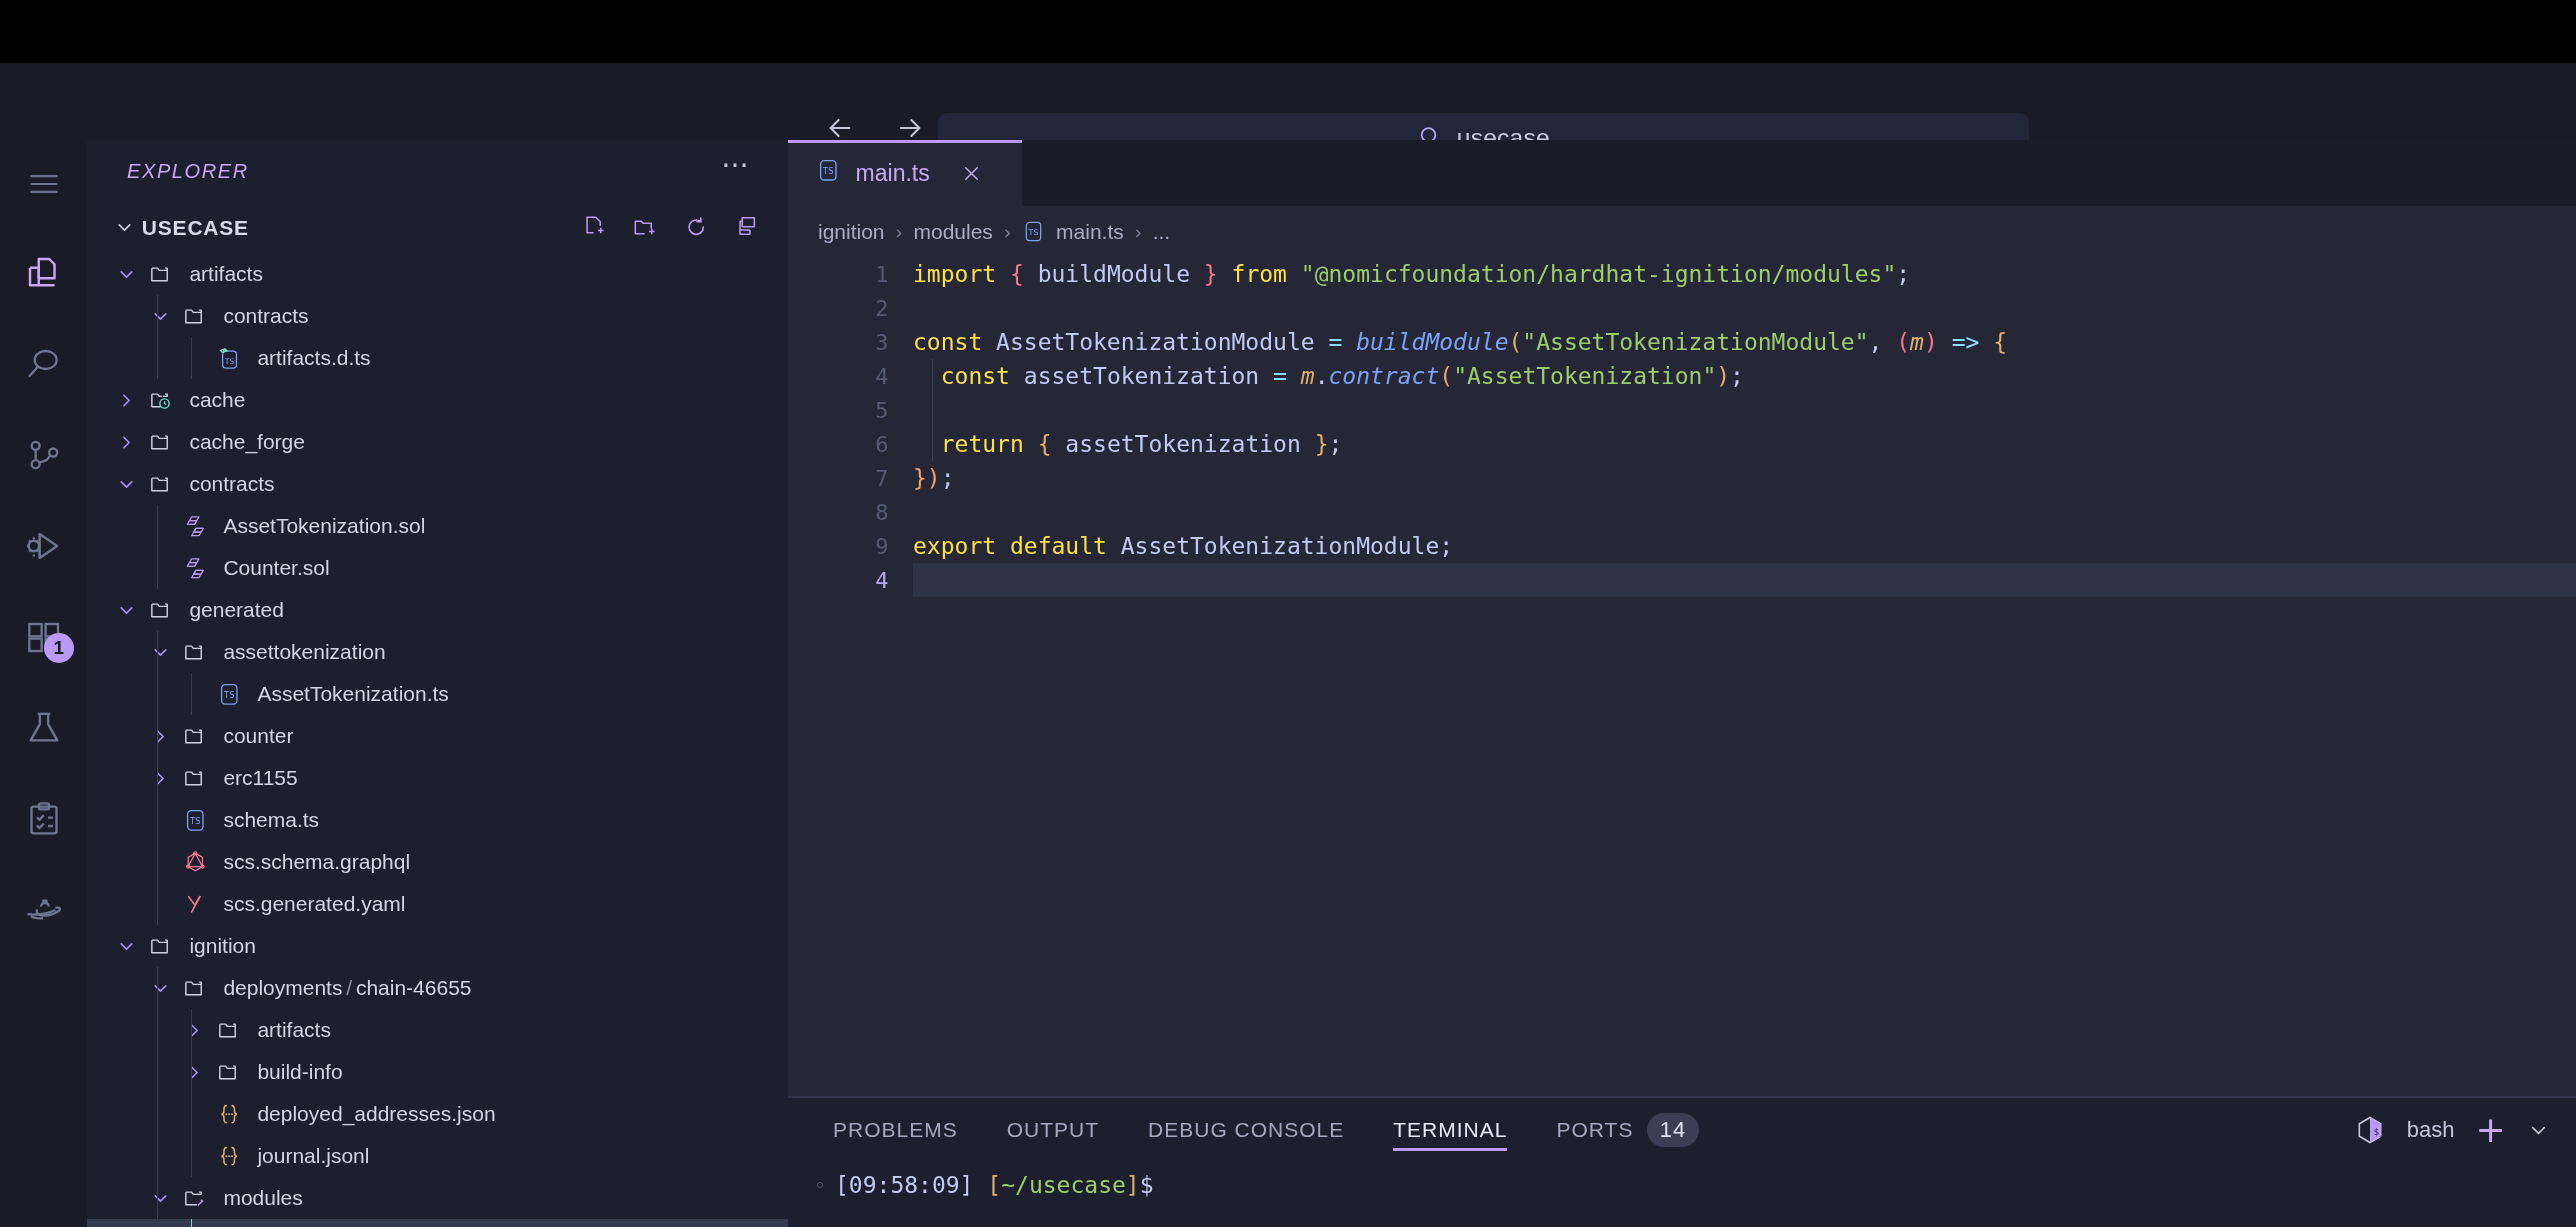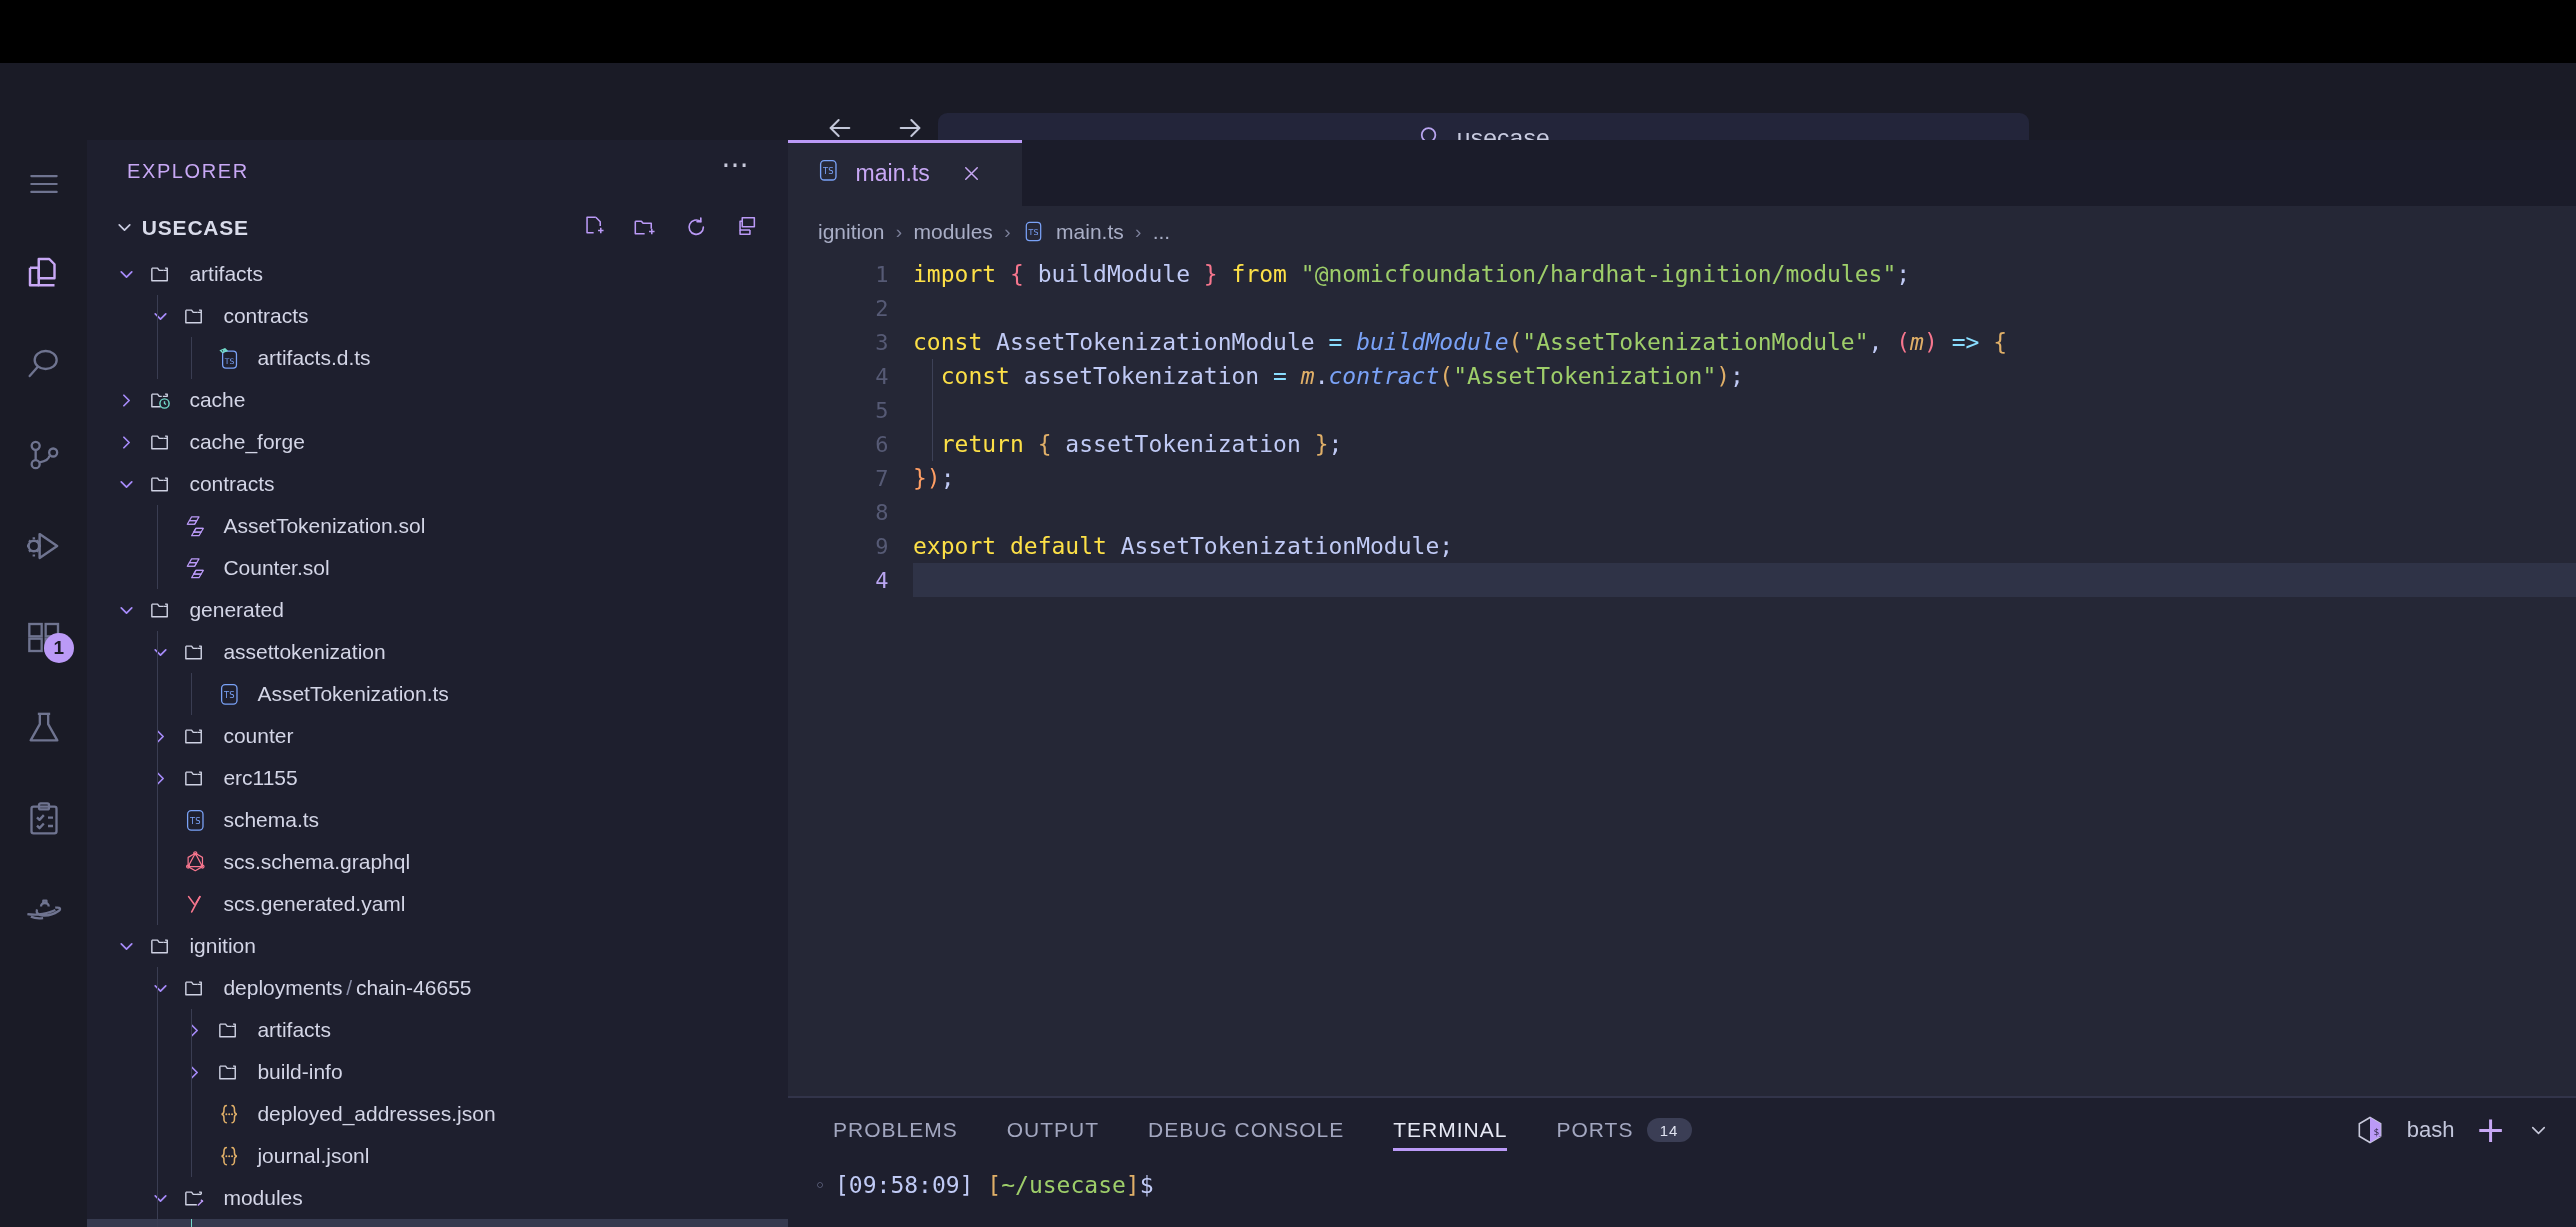--- a/index.html
+++ b/index.html
@@ -54,21 +54,21 @@
   
   .sidebar {
     position: absolute; left: 87px; top: 113px; width: 701px; height: 1114px;
     background: #1e1f2e;
     overflow: hidden;
   }
   .sb-header {
     height: 62px; display:flex; align-items:center; justify-content:space-between;
     padding: 0 36px 0 40px;
   }
-  .sb-title { color:#c8a8f5; font-size: 20px; letter-spacing: 1.6px; font-family:"Liberation Sans", sans-serif; font-weight:400;}
+  .sb-title { color:#c8a8f5; font-size: 20px; letter-spacing: 1.6px; font-family:"Liberation Sans", sans-serif; font-weight:400;font-style:italic;}
   .sb-dots { color:#c8c9db; font-size: 28px; line-height: 9.4px; letter-spacing: 2.8px; padding-bottom: 13.2px; }
 
   .sb-rootrow {
     height: 51px; display:flex; align-items:center; padding: 0 28px 0 23px;
   }
   .sb-rootrow .chev { width: 28px; color:#c9cbe0; display:flex; justify-content:center; }
   .sb-rootname { color:#d9dbea; font-size: 21px; font-weight:700; letter-spacing:0.8px; margin-left: 3.8px; font-family:"Liberation Sans", sans-serif;}
   .sb-actions { margin-left:auto; display:flex; gap: 24.6px; color:#bb9af7; align-items:center; }
   .sb-actions span { display:flex; }
 
@@ -129,21 +129,21 @@
   .k-orange { color:#ff9e64; }
 
   
   .panel { position:absolute; left: 788px; top: 1069px; width: 1788px; height: 159px; background:#1e1f2e; }
   .panel::before { content:""; position:absolute; left:0; right:0; top:0; height:1.9px; background:#32344a; }
   .panel-tabs { height: 68px; display:flex; align-items:center; padding-left: 45px; gap: 49px; position:relative; }
   .ptab { color:#a3a7c0; font-size: 21px; letter-spacing:1px; position:relative; height:68px; display:flex; align-items:center;
           font-family:"Liberation Sans", sans-serif; }
   .ptab.active { color:#e7e9f5; }
   .ptab.active::after { content:""; position:absolute; left:0; right:0; bottom: 13.2px; height:2.8px; background:#bb9af7; }
-  .pbadge { margin-left: 13.2px; background:#3b3e55; color:#dfe2f0; border-radius: 17px; padding: 3.8px 13.2px; font-size:15px; }
+  .pbadge { margin-left: 13.2px; background:#3b3e55; color:#dfe2f0; border-radius: 17px; padding: 3.8px 13.2px; font-size:22px; }
   .panel-right { position:absolute; right: 26.4px; top: 0; height: 68px; display:flex; align-items:center; gap: 21px; color:#c2c5da; }
   .panel-right .shellname { font-size:22px; color:#c3c6db; font-family:"Liberation Sans", sans-serif;}
   .plus { color:#c8a8f5; font-size: 36px; line-height: 0.6; }
   .chevsm { color:#c8c9db; display:flex; }
 
   .term-line { display:flex; align-items:center; padding-left: 17px; margin-top: 7.6px;
                font-family:"DejaVu Sans Mono", monospace; font-size: 23px; }
   .term-dot { width: 30px; color:#6d7290; font-size: 19px; display:flex; justify-content:center; }
   .t-time { color:#c0caf5; }
   .t-brk  { color:#e0af68; }

